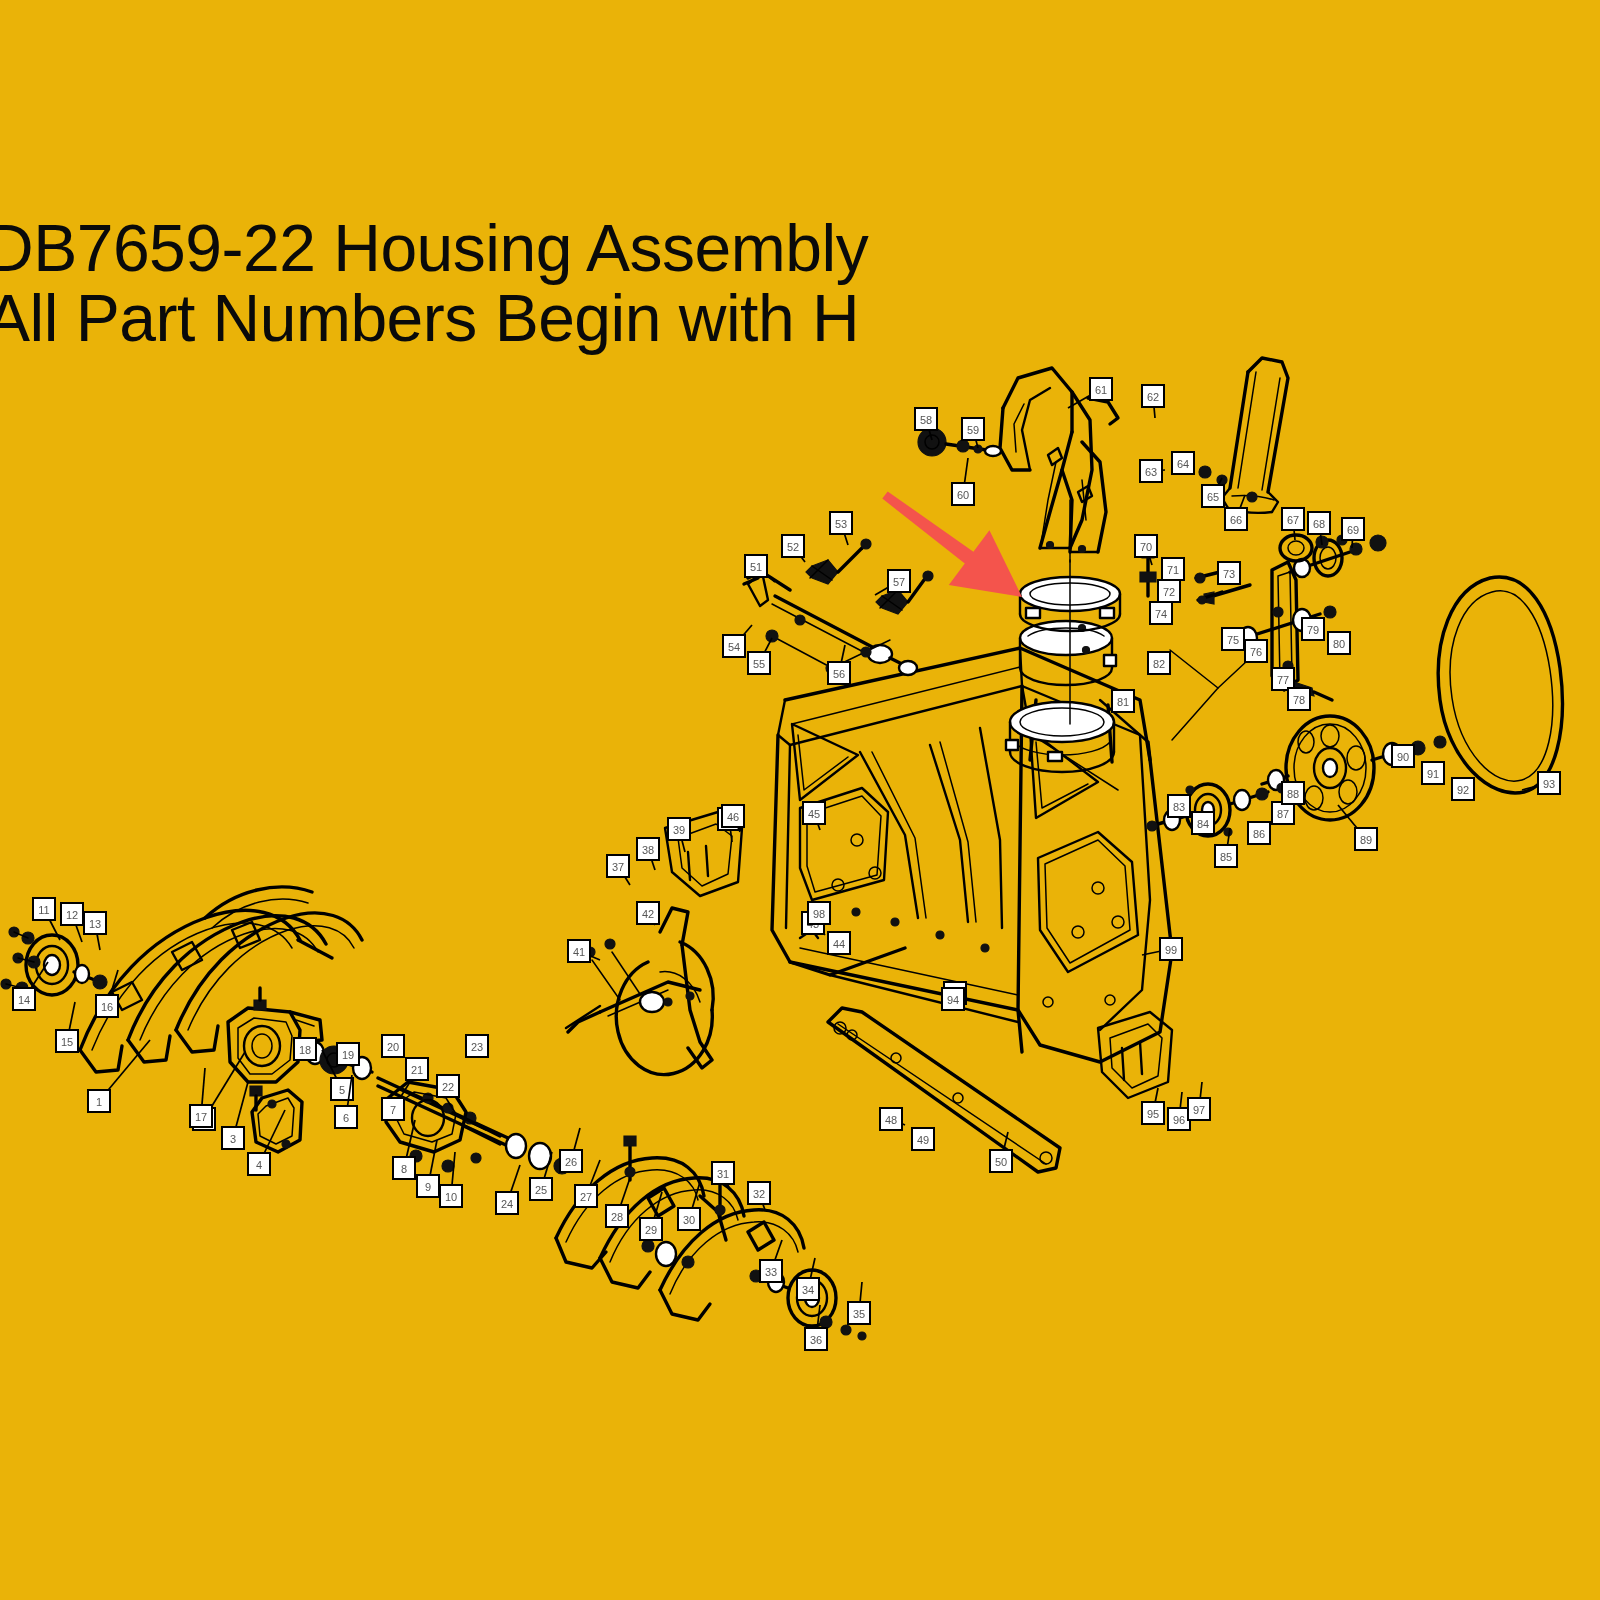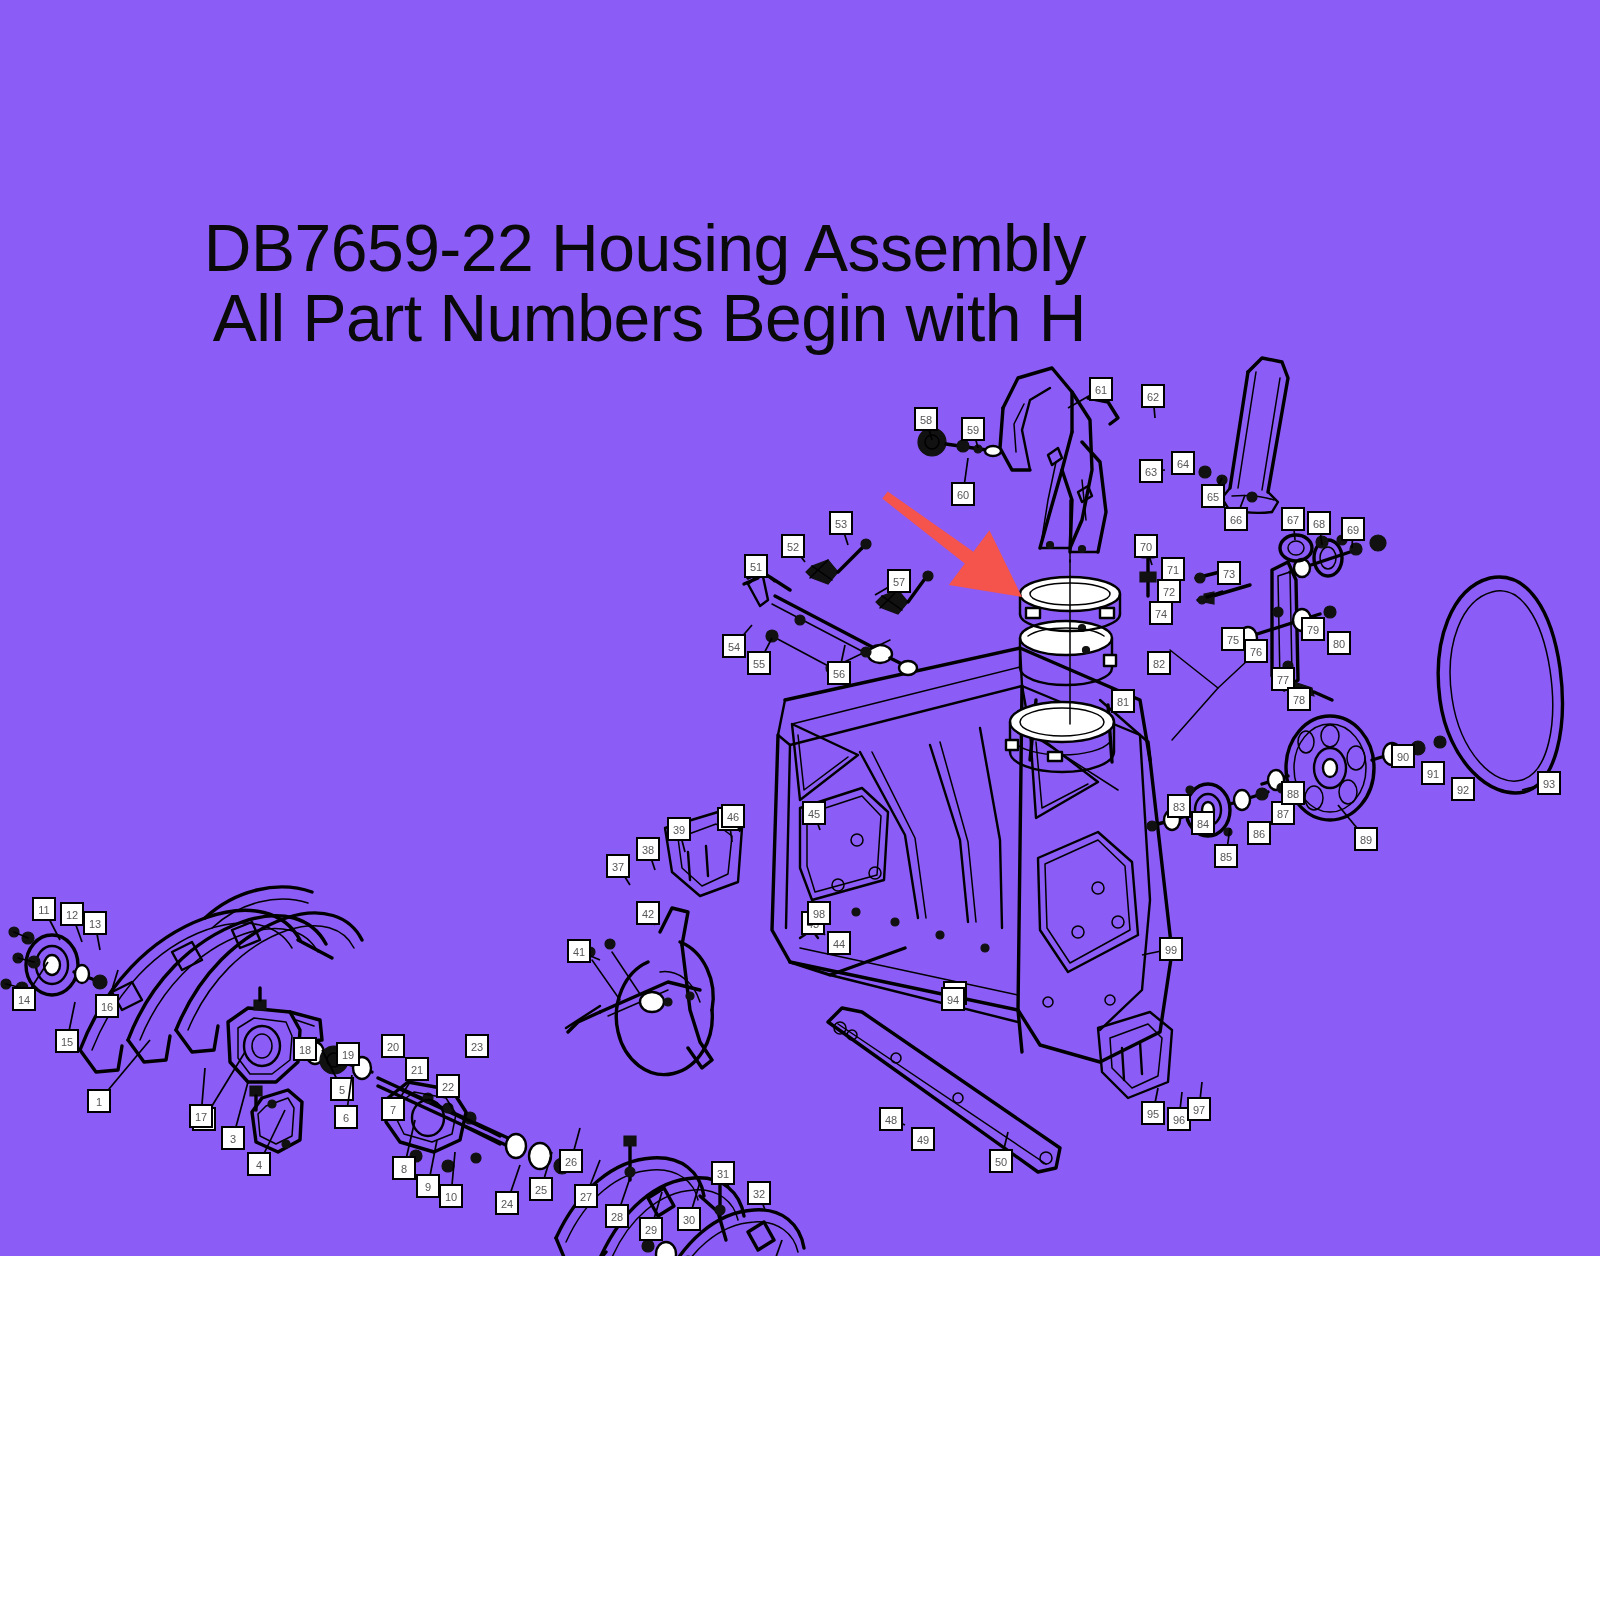--- a/index.html
+++ b/index.html
@@ -4,25 +4,24 @@
 <title>Housing Assembly Parts Diagram</title>
 <style>
   html, body {
     margin: 0;
     padding: 0;
     background: #ffffff;
   }
   #page {
     position: relative;
     width: 1600px;
-    height: 1256px;
-    background: #8b5cf6;
+    height: 1600px;
+    background: #eab308;
     overflow: hidden;
     font-family: "Liberation Sans", sans-serif;
-    text-align: right;
   }
   #title-block {
     position: absolute;
     left: -14px;
     top: 214px;
     width: 1100px;
     line-height: 1.06;
     color: #000000;
   }
   .title-line {

